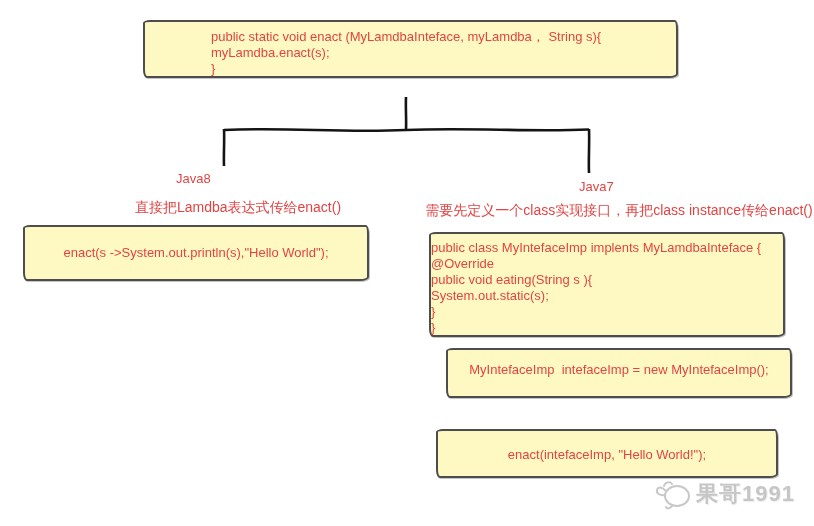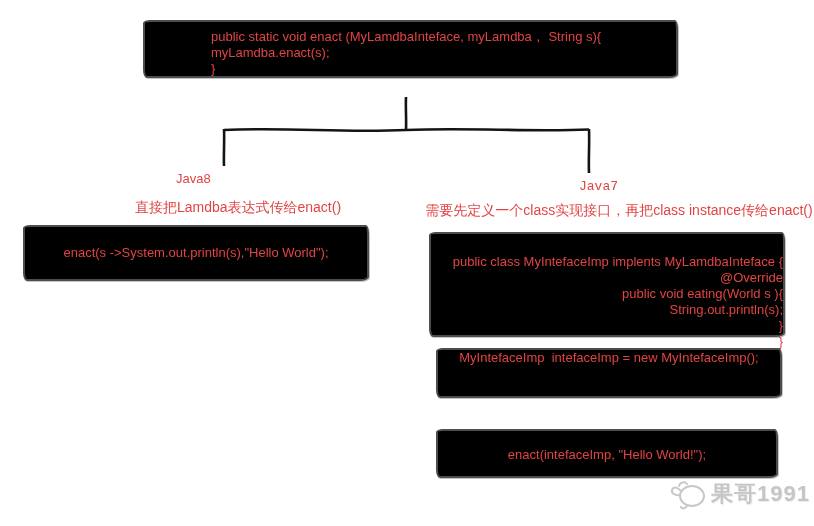--- a/index.html
+++ b/index.html
@@ -6,21 +6,21 @@
   #canvas {
     position: relative;
     width: 814px;
     height: 526px;
     background: #ffffff;
     overflow: hidden;
     font-family: "Liberation Sans", sans-serif;
   }
   .sketch-box {
     position: absolute;
-    background: #000000;
+    background: #fef9c3;
     border: 2px solid #4d4d4d;
     box-sizing: border-box;
     border-radius: 7px 3px 9px 4px / 3px 9px 4px 8px;
     box-shadow: 1px 1px 0 rgba(90,90,90,0.35);
   }
   .code {
     color: #e24444;
     font-size: 13px;
     line-height: 16px;
     white-space: pre;
@@ -35,32 +35,32 @@
     position: absolute;
     color: #e24444;
     font-size: 14px;
     text-align: center;
     white-space: nowrap;
   }
   #top-box      { left: 143px; top: 20px;  width: 535px; height: 58px; padding: 7px 8px 0 66px; }
   #left-box     { left: 23px;  top: 225px; width: 346px; height: 56px;
                   display: flex; align-items: center; justify-content: center; }
   #right-box-1  { left: 429px; top: 232px; width: 356px; height: 105px;
-                  text-align: right; padding-top: 20px; }
-  #right-box-2  { left: 436px; top: 348px; width: 346px; height: 50px;
-                  text-align: center; }
+                  text-align: left; padding-top: 6px; }
+  #right-box-2  { left: 446px; top: 348px; width: 346px; height: 50px;
+                  text-align: center; padding-top: 12px; }
   #right-box-3  { left: 436px; top: 429px; width: 342px; height: 49px;
                   text-align: center; padding-top: 16px; }
   #java8-label  { left: 176px; top: 171px; }
-  #java7-label  { left: 579px; top: 179px; font-family: Liberation Mono, monospace; }
+  #java7-label  { left: 579px; top: 179px; }
   #java8-desc   { left: 96px;  top: 199px; width: 284px; }
   #java7-desc   { left: 424px; top: 202px; width: 390px; }
   #connector-svg { position: absolute; left: 0; top: 0; pointer-events: none; }
   #watermark {
-    position: absolute; left: 667px; top: 474px;
+    position: absolute; left: 652px; top: 474px;
     display: flex; align-items: center;
   }
   #watermark-text {
     color: #c7c6c6;
     font-size: 22px;
     font-weight: bold;
     letter-spacing: 1px;
     text-shadow: 1px 1px 0 #eeeeee;
     white-space: nowrap;
   }
@@ -89,22 +89,22 @@
   <div id="java7-label" class="label-red">Java7</div>
   <div id="java7-desc" class="desc-red">需要先定义一个class实现接口，再把class instance传给enact()</div>
 
   <div id="left-box" class="sketch-box">
     <div class="code">enact(s -&gt;System.out.println(s),"Hello World");</div>
   </div>
 
   <div id="right-box-1" class="sketch-box">
     <div class="code">public class MyIntefaceImp implents MyLamdbaInteface {</div>
     <div class="code">@Override</div>
-    <div class="code">public void eating(World s ){</div>
-    <div class="code">String.out.println(s);</div>
+    <div class="code">public void eating(String s ){</div>
+    <div class="code">System.out.static(s);</div>
     <div class="code">}</div>
     <div class="code">}</div>
   </div>
 
   <div id="right-box-2" class="sketch-box">
     <div class="code">MyIntefaceImp  intefaceImp = new MyIntefaceImp();</div>
   </div>
 
   <div id="right-box-3" class="sketch-box">
     <div class="code">enact(intefaceImp, "Hello World!");</div>

